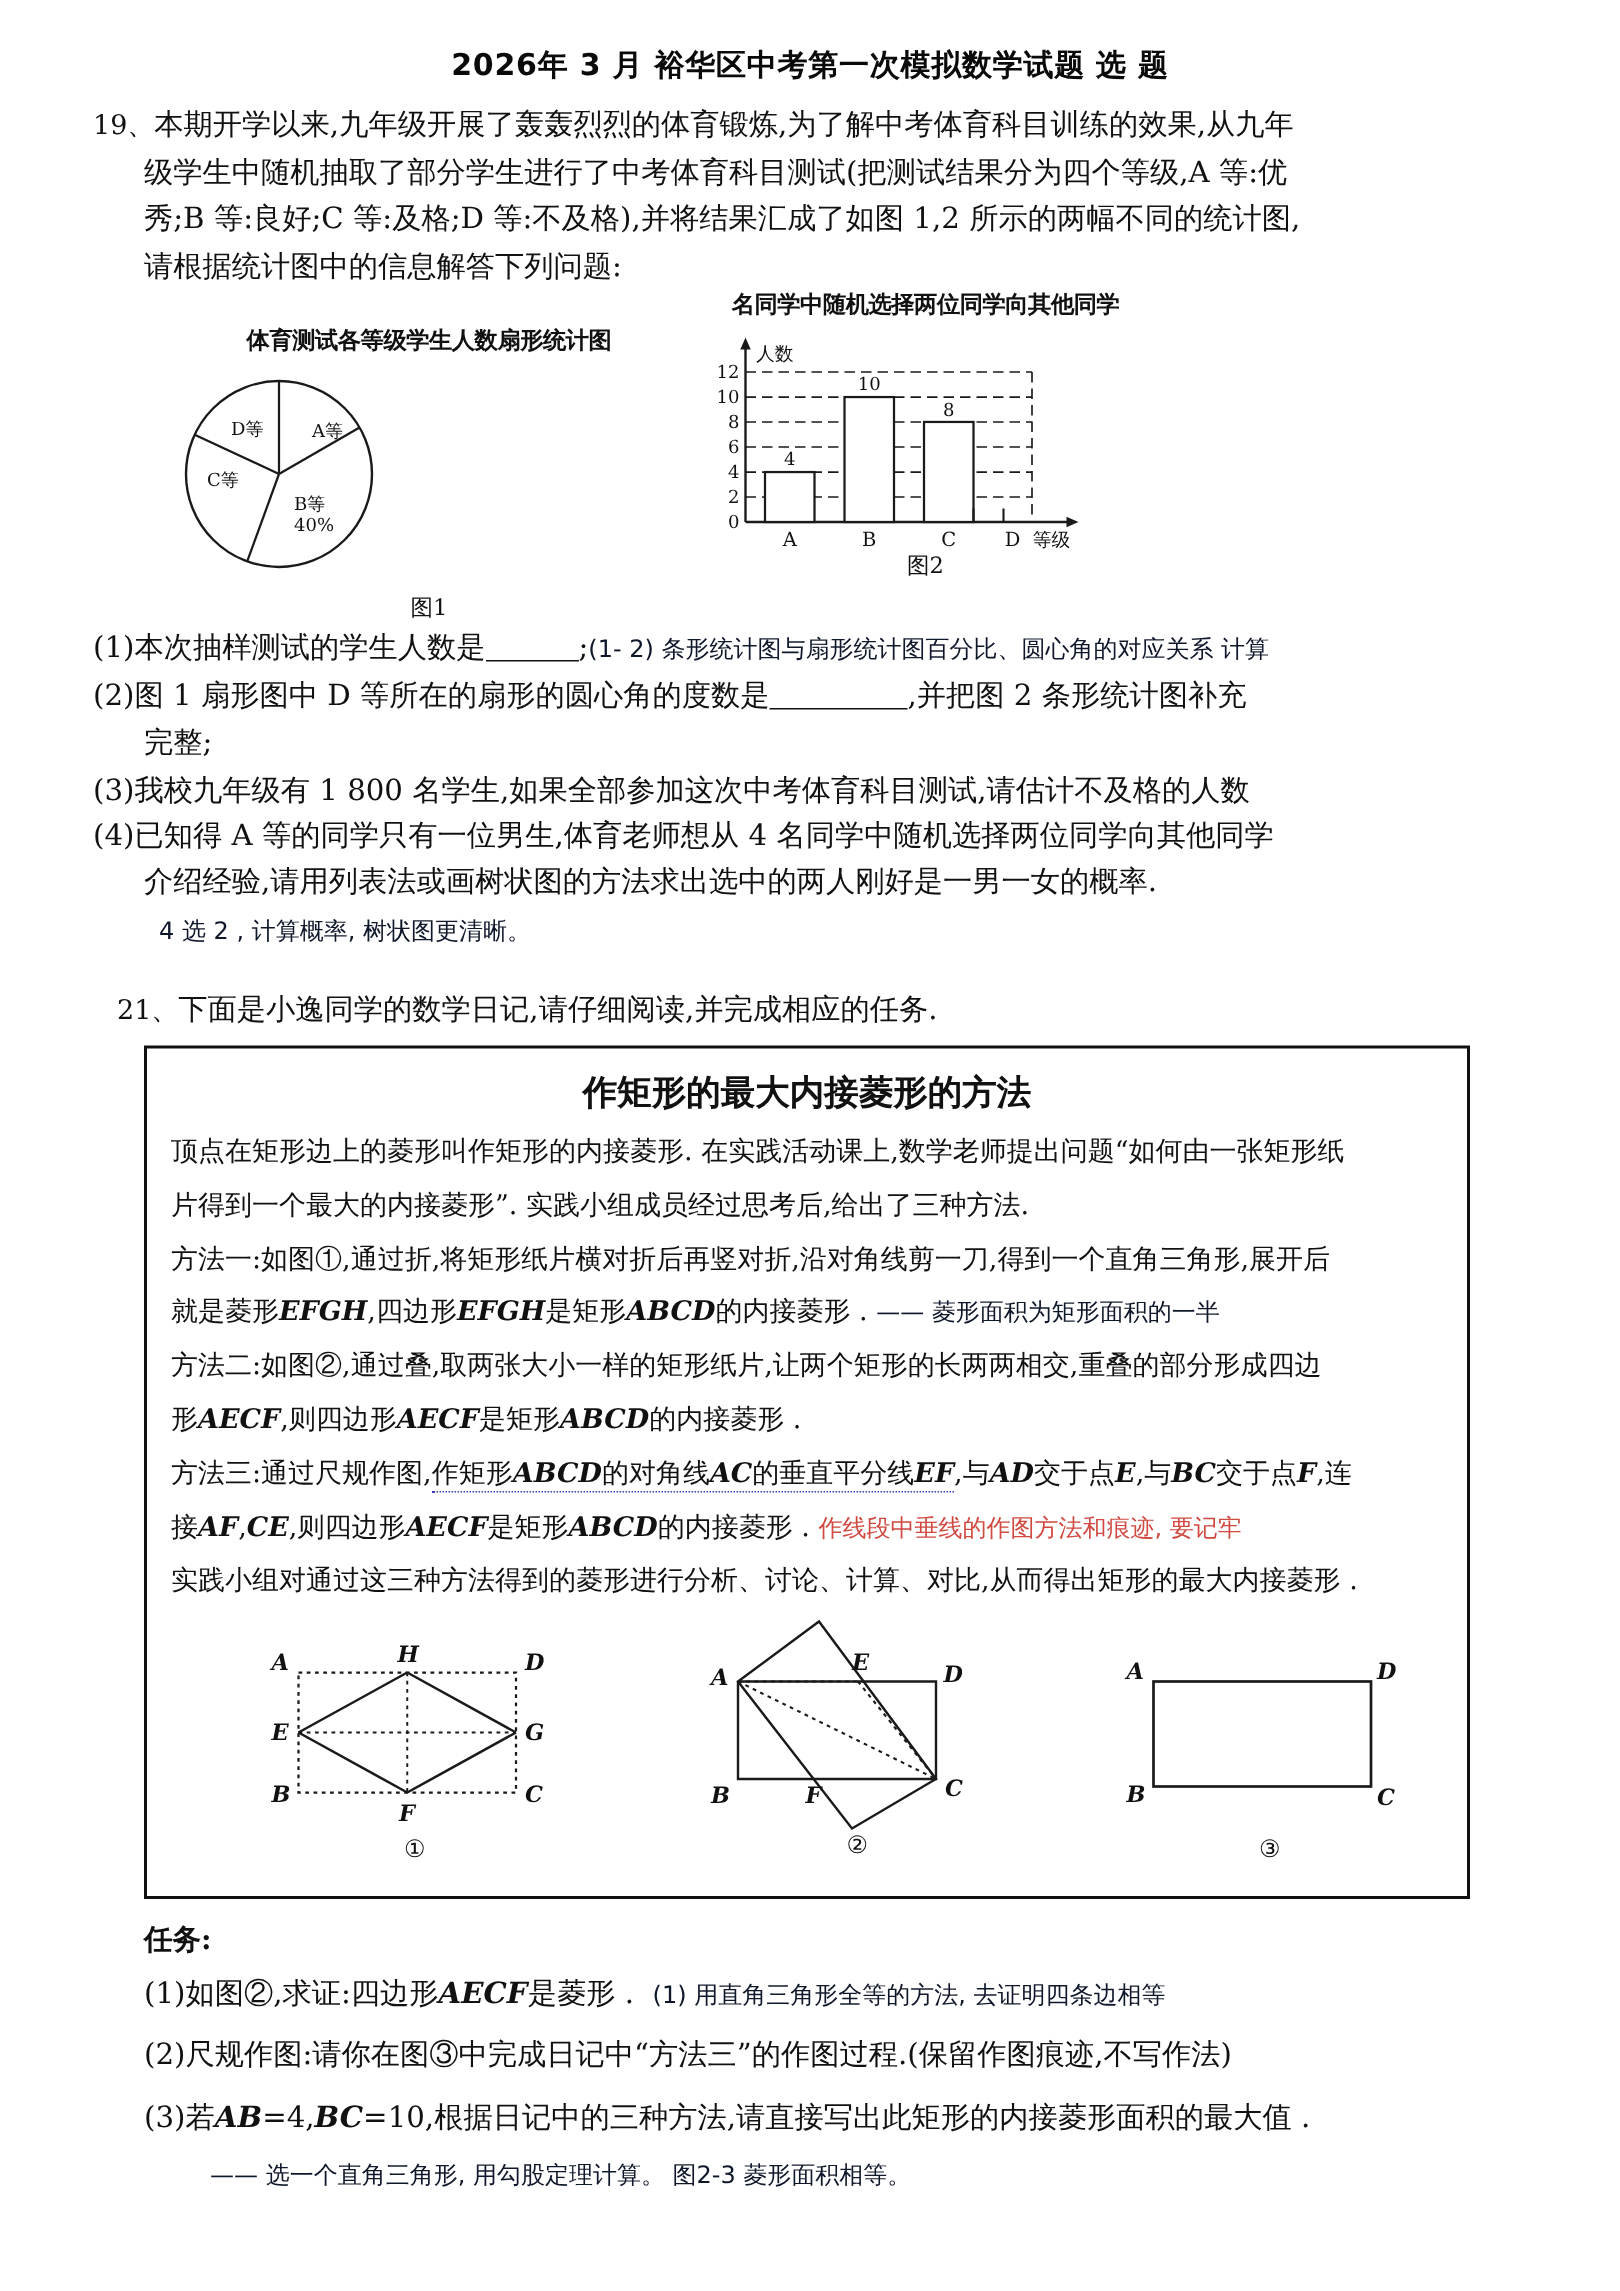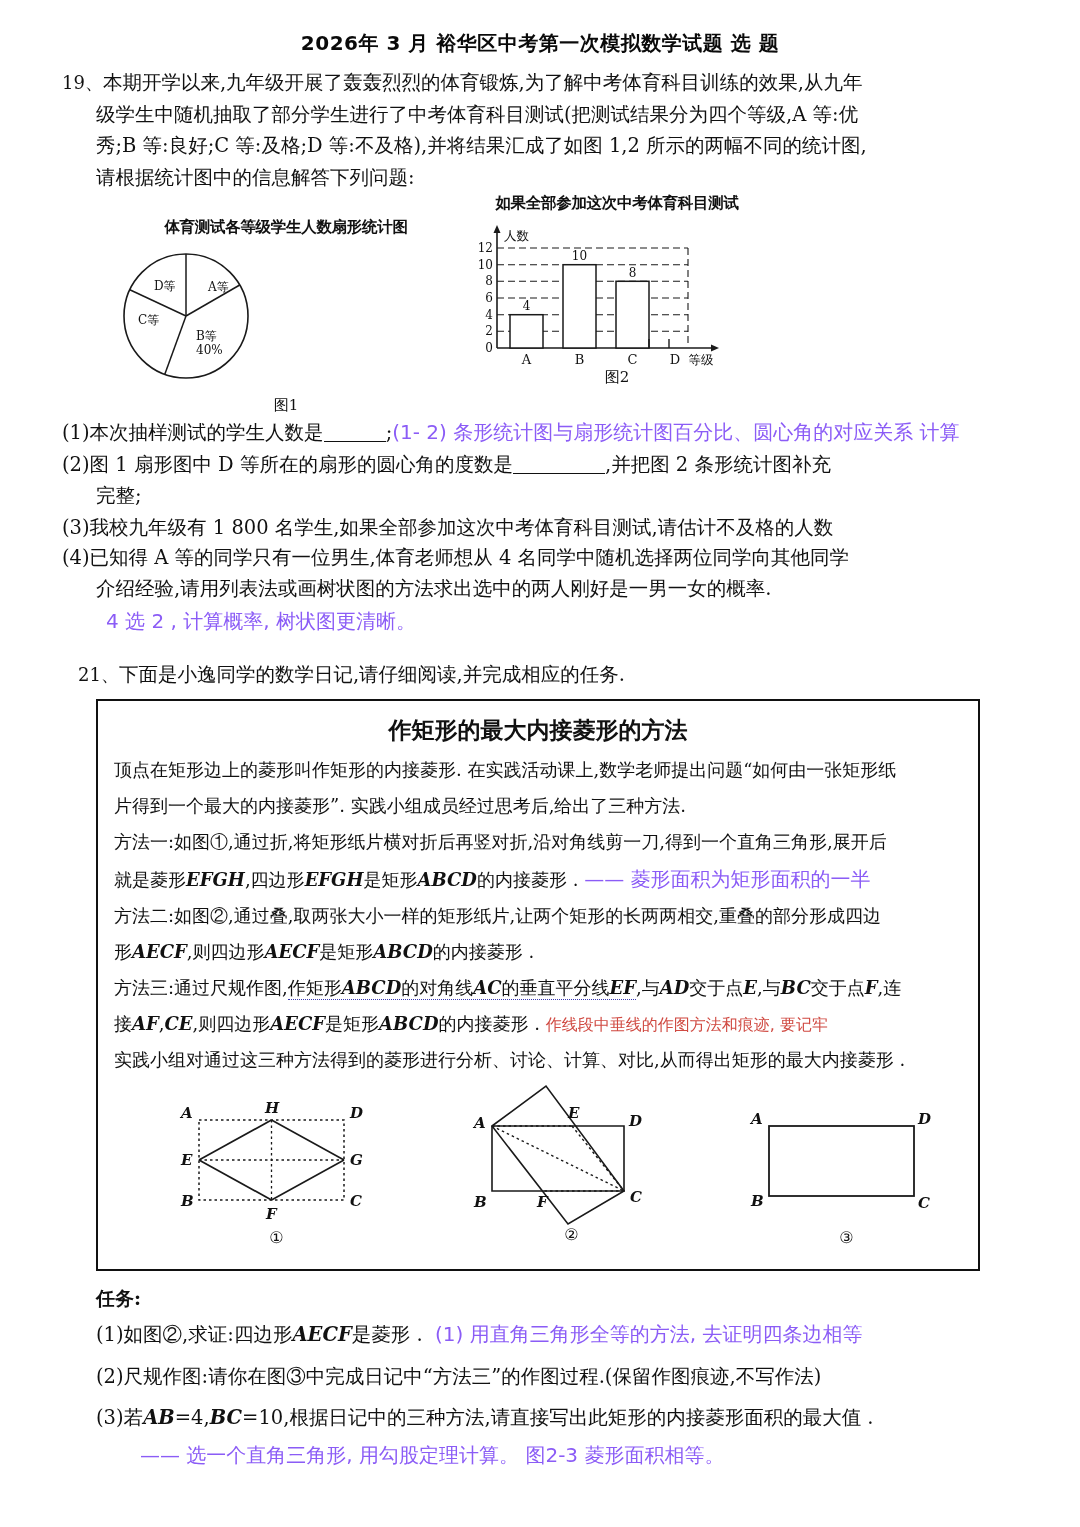--- a/index.html
+++ b/index.html
@@ -29,21 +29,21 @@
     margin:10px 62px 0 62px;
     font-size:19.5px;
     line-height:1.62;
     text-align:justify;
   }
   .q-num{font-size:18px;}
   .indent{display:block;padding-left:34px;}
   .hang{padding-left:34px;text-indent:-34px;display:block;}
   .blank-s{display:inline-block;width:62px;border-bottom:1.6px solid #111;vertical-align:-3px;}
   .blank-m{display:inline-block;width:92px;border-bottom:1.6px solid #111;vertical-align:-3px;}
-  .ann-blue{color:#8b5cf6;font-family:"DejaVu Sans","Liberation Sans",sans-serif;font-size:20px;}
+  .ann-blue{color:#0f172a;font-family:"DejaVu Sans","Liberation Sans",sans-serif;font-size:16px;}
   .ann-red{color:#d04a42;font-family:"DejaVu Sans","Liberation Sans",sans-serif;font-size:16px;}
   .ital{font-style:italic;font-family:"DejaVu Serif","Liberation Serif",serif;}
   .bold{font-weight:bold;}
 
   
   .charts{position:relative;height:215px;margin-top:6px;}
   .pie-wrap{position:absolute;left:96px;top:18px;width:380px;text-align:center;}
   .pie-title{
     font-family:"DejaVu Sans","Liberation Sans",sans-serif;
     font-weight:bold;font-size:15.5px;margin-bottom:6px;letter-spacing:-.3px;
@@ -110,21 +110,21 @@
           <text x="10" y="24" font-family="DejaVu Serif, Liberation Serif, serif" font-size="12" fill="#111">B等</text>
           <text x="10" y="38" font-family="DejaVu Serif, Liberation Serif, serif" font-size="12" fill="#111">40%</text>
           <text x="-48" y="8" font-family="DejaVu Serif, Liberation Serif, serif" font-size="12" fill="#111">C等</text>
           <text x="-32" y="-26" font-family="DejaVu Serif, Liberation Serif, serif" font-size="12" fill="#111">D等</text>
         </g>
       </svg>
       <div class="fig-cap">图1</div>
     </div>
 
     <div class="bar-wrap">
-      <div class="bar-title">如果全部参加这次中考体育科目测试</div>
+      <div class="bar-title">名同学中随机选择两位同学向其他同学</div>
       <svg width="300" height="150" viewBox="0 0 300 150">
 
         <line x1="45" y1="132" x2="45" y2="14" stroke="#1a1a1a" stroke-width="1.6"></line>
         <polygon points="45,9 41.5,17 48.5,17" fill="#1a1a1a"></polygon>
         <line x1="45" y1="132" x2="262" y2="132" stroke="#1a1a1a" stroke-width="1.6"></line>
         <polygon points="267,132 259,128.5 259,135.5" fill="#1a1a1a"></polygon>
         <text x="52" y="24" font-family="DejaVu Sans, Liberation Sans, sans-serif" font-size="12.5" fill="#111">人数</text>
 
         <g font-family="DejaVu Serif, Liberation Serif, serif" font-size="12" fill="#111" text-anchor="end">
           <text x="41" y="136">0</text>

